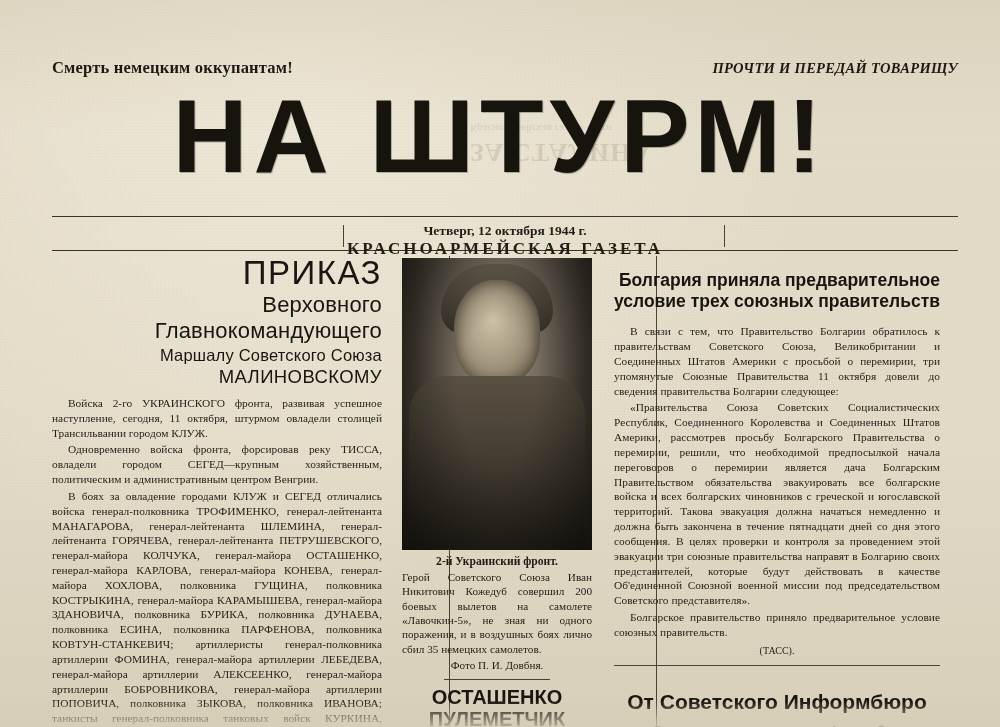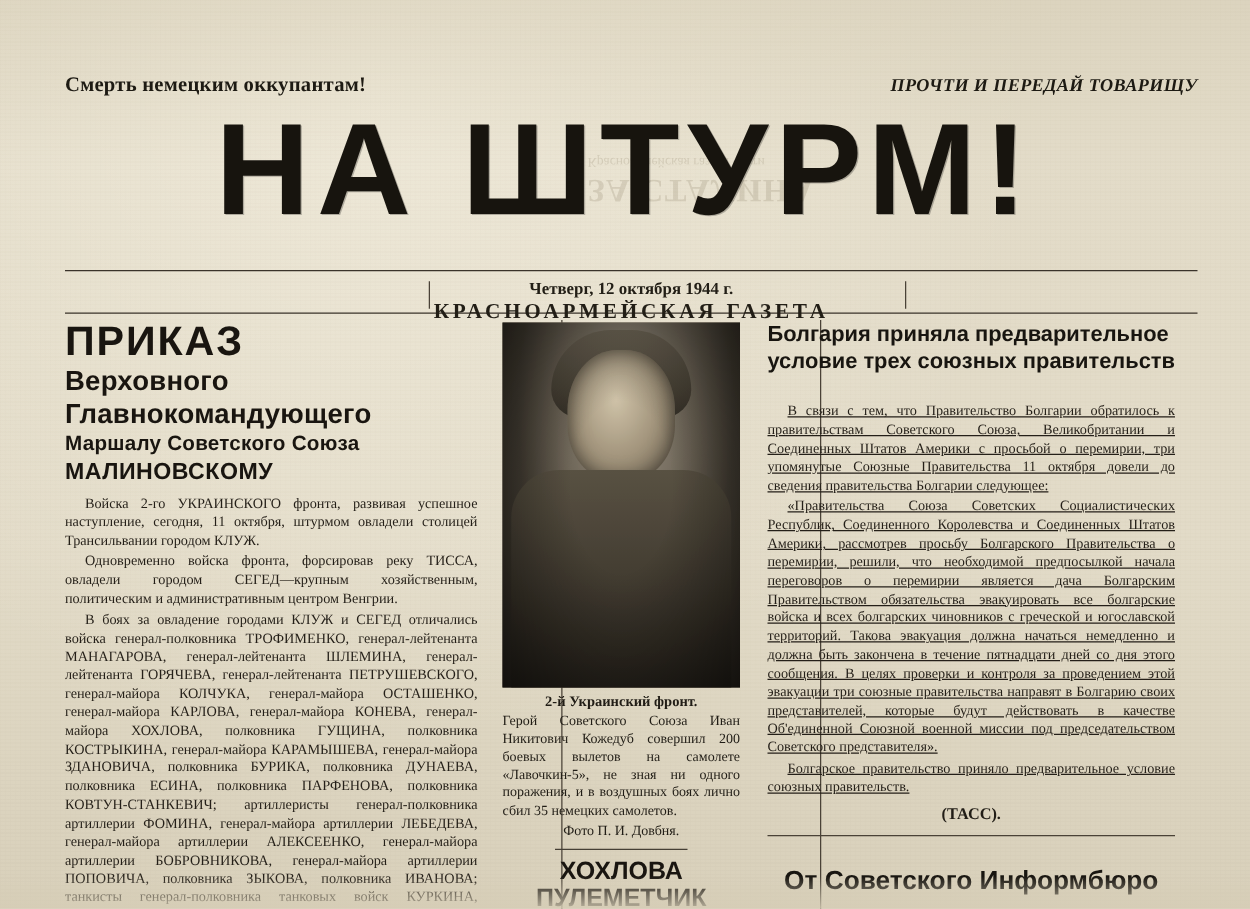--- a/index.html
+++ b/index.html
@@ -151,23 +151,23 @@
     position: absolute;
     top: 0;
     bottom: 0;
     border-left: 1px solid #4a4237;
   }
   .vrule.v1 { left: 397px; }
   .vrule.v2 { left: 604px; }
 
   
   .hl-prikaz {
-    text-align: left;
-    font-family: "Liberation Sans", sans-serif;
-    font-weight: bold;
+    text-align: right;
+    font-family: "Liberation Sans", sans-serif;
+    font-weight: normal;
     color: #191510;
   }
   .hl-prikaz .l1 { font-size: 33px; letter-spacing: 1.5px; line-height: 1.04; }
   .hl-prikaz .l2 { font-size: 22px; letter-spacing: 0.2px; line-height: 1.15; margin-top: 2px; }
   .hl-prikaz .l3 { font-size: 16.5px; letter-spacing: 0.2px; line-height: 1.2; margin-top: 3px; }
   .hl-prikaz .l4 { font-size: 18.5px; letter-spacing: 0.4px; line-height: 1.2; }
 
   .body-text {
     font-family: "Liberation Serif", serif;
     font-size: 11.4px;
@@ -261,29 +261,28 @@
     line-height: 1.1;
     color: #191510;
   }
 
   
   .hl-bolgaria {
     font-family: "Liberation Sans", sans-serif;
     font-weight: bold;
     font-size: 17.5px;
     line-height: 1.18;
-    text-align: left;
+    text-align: right;
     color: #181510;
-    margin-top: 1px;
+    margin-top: 14px;
   }
   .tass {
     text-align: center;
-    font-size: 13px;
+    font-size: 10px;
     margin-top: 5px;
-    font-weight: bold;
   }
   .hl-sovinform {
     font-family: "Liberation Sans", sans-serif;
     font-weight: bold;
     font-size: 21px;
     text-align: center;
     color: #181510;
     margin-top: 24px;
   }
   .hl-svodka {
@@ -368,31 +367,31 @@
         <div class="helmet"></div>
         <div class="head"></div>
         <div class="body"></div>
         <div class="shadow"></div>
       </div>
       <div class="photo-caption-bold">2-й Украинский фронт.</div>
       <div class="caption-text">Герой Советского Союза Иван Никитович Кожедуб совершил 200 боевых вылетов на самолете «Лавочкин-5», не зная ни одного поражения, и в воздушных боях лично сбил 35 немецких самолетов.</div>
       <div class="caption-credit">Фото П. И. Довбня.</div>
       <div class="mini-rule"></div>
       <div class="hl-otlich">
-        <div>ХОХЛОВА</div>
+        <div>ОСТАШЕНКО</div>
         <div>ПУЛЕМЕТЧИК</div>
       </div>
     </div>
 
     <div class="col col-3">
       <div class="hl-bolgaria">
         <div>Болгария приняла предварительное</div>
         <div>условие трех союзных правительств</div>
       </div>
-      <div class="body-text" style="margin-top:24px;text-decoration:underline;">
+      <div class="body-text" style="margin-top:13px;">
         <p>В связи с тем, что Правительство Болгарии обратилось к правительствам Советского Союза, Великобритании и Соединенных Штатов Америки с просьбой о перемирии, три упомянутые Союзные Правительства 11 октября довели до сведения правительства Болгарии следующее:</p>
         <p>«Правительства Союза Советских Социалистических Республик, Соединенного Королевства и Соединенных Штатов Америки, рассмотрев просьбу Болгарского Правительства о перемирии, решили, что необходимой предпосылкой начала переговоров о перемирии является дача Болгарским Правительством обязательства эвакуировать все болгарские войска и всех болгарских чиновников с греческой и югославской территорий. Такова эвакуация должна начаться немедленно и должна быть закончена в течение пятнадцати дней со дня этого сообщения. В целях проверки и контроля за проведением этой эвакуации три союзные правительства направят в Болгарию своих представителей, которые будут действовать в качестве Об'единенной Союзной военной миссии под председательством Советского представителя».</p>
         <p>Болгарское правительство приняло предварительное условие союзных правительств.</p>
       </div>
       <div class="tass">(ТАСС).</div>
       <div class="hsep"></div>
       <div class="hl-sovinform">От Советского Информбюро</div>
       <div class="hl-svodka">Оперативная сводка за 1 октября</div>
       <div class="split">
         <div class="half">

